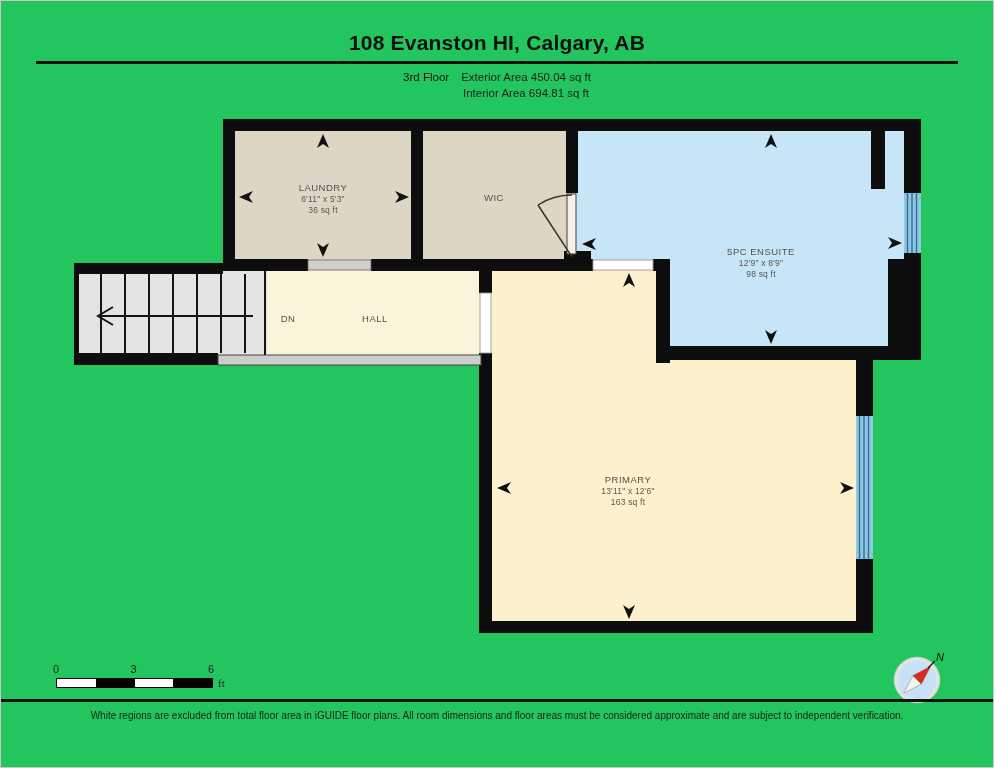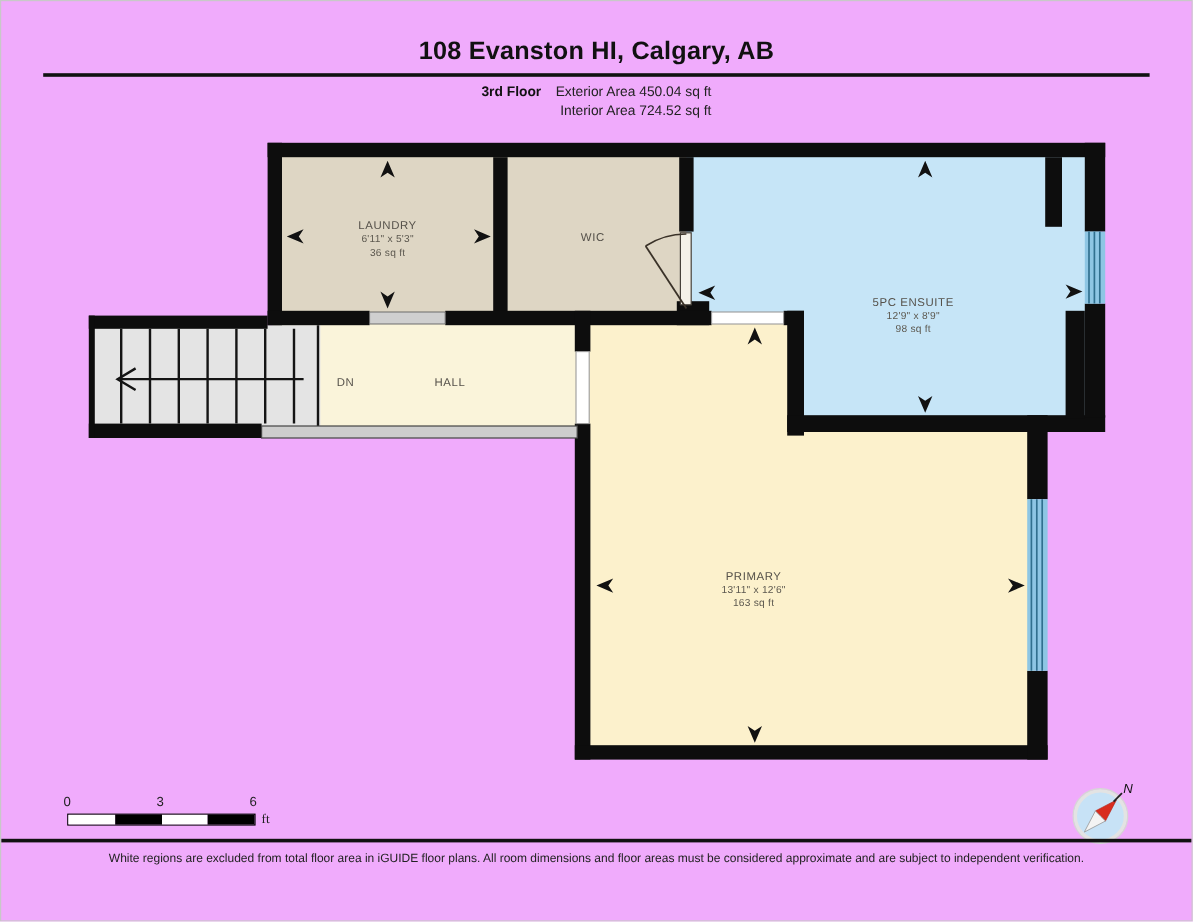--- a/index.html
+++ b/index.html
@@ -1,27 +1,27 @@
 <!DOCTYPE html>
 <html><head>
 <meta charset="utf-8">
 <style>
   html,body{margin:0;padding:0;background:#fff;}
   .page{
-    position:relative;width:992px;height:766px;background:#f0abfc;
+    position:relative;width:992px;height:766px;background:#22c55e;
     border:1px solid #c8c8c8;overflow:hidden;
     font-family:"Liberation Sans", sans-serif;color:#111;
   }
   
   .title{position:absolute;top:30px;left:0;width:100%;text-align:center;
     font-size:21px;font-weight:700;letter-spacing:.2px;}
   .rule-top{position:absolute;top:60px;left:35px;right:35px;height:3px;background:#111;}
   .subtitle{position:absolute;top:68px;left:0;width:100%;display:flex;justify-content:center;}
-  .subtitle .floor{font-size:11.5px;font-weight:700;margin-right:12px;line-height:16px;}
-  .subtitle .areas{font-size:11.5px;line-height:16px;color:#222;text-align:right;}
+  .subtitle .floor{font-size:11.5px;font-weight:400;margin-right:12px;line-height:16px;}
+  .subtitle .areas{font-size:11.5px;line-height:16px;color:#222;text-align:center;}
   
   .plan{position:absolute;left:0;top:0;width:992px;height:766px;}
   .wall{fill:#0d0d0d;}
   .room-label{font-family:"Liberation Sans",sans-serif;font-size:9.5px;fill:#55514a;
     text-anchor:middle;letter-spacing:.5px;}
   .room-sub{font-family:"Liberation Sans",sans-serif;font-size:8.5px;fill:#5c584f;
     text-anchor:middle;letter-spacing:.2px;}
   .arrow{fill:#111;}
   
   .scalebar{position:absolute;left:55px;top:662px;width:155px;height:28px;}
@@ -43,21 +43,21 @@
 <body>
 
 <div class="page">
 
   <div class="title">108 Evanston HI, Calgary, AB</div>
   <div class="rule-top"></div>
   <div class="subtitle">
     <div class="floor">3rd Floor</div>
     <div class="areas">
       <div>Exterior Area 450.04 sq ft</div>
-      <div>Interior Area 724.52 sq ft</div>
+      <div>Interior Area 694.81 sq ft</div>
     </div>
   </div>
 
   <svg class="plan" viewBox="0 0 992 766">
 
     <rect x="228" y="124" width="188" height="140" fill="#ded6c4"></rect>
     <rect x="416" y="124" width="155" height="140" fill="#ded6c4"></rect>
     <polygon points="571,124 915,124 915,351 661,351 661,264 571,264" fill="#c6e5f7"></polygon>
     <rect x="226" y="266" width="256" height="90" fill="#faf4da"></rect>
     <polygon points="484,264 659,264 659,357 861,357 861,626 484,626" fill="#fcf1cc"></polygon>

